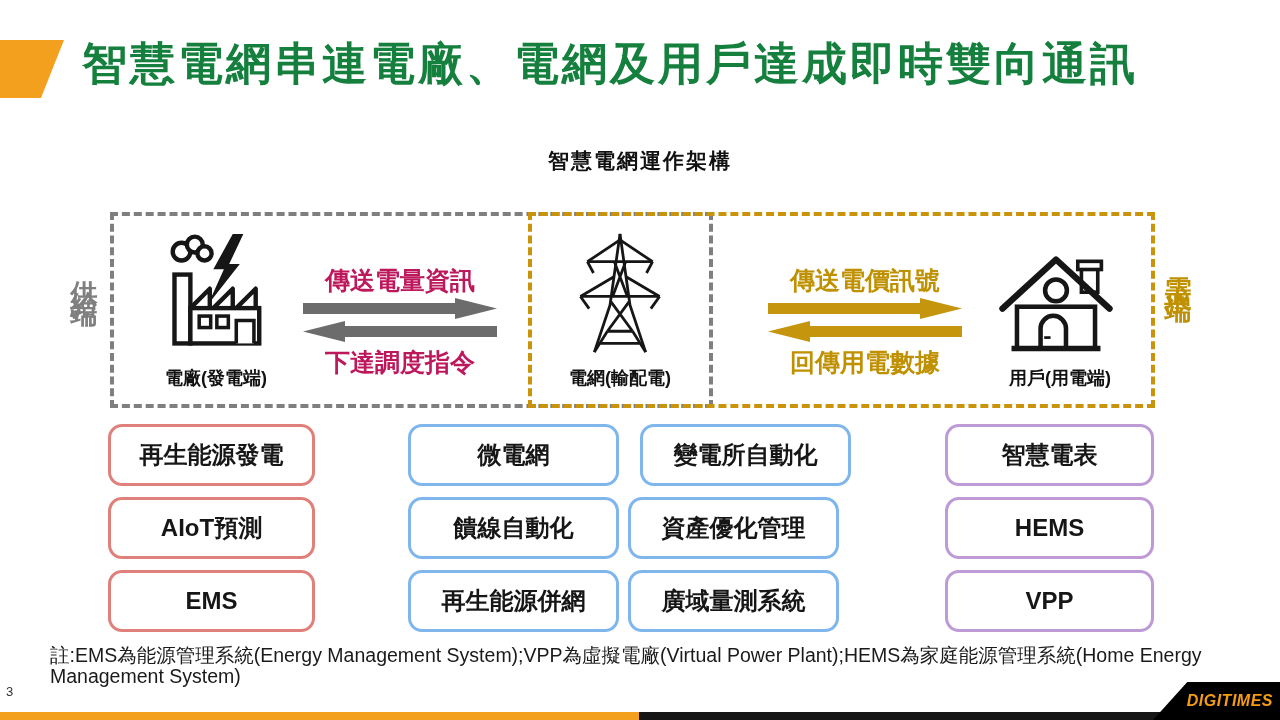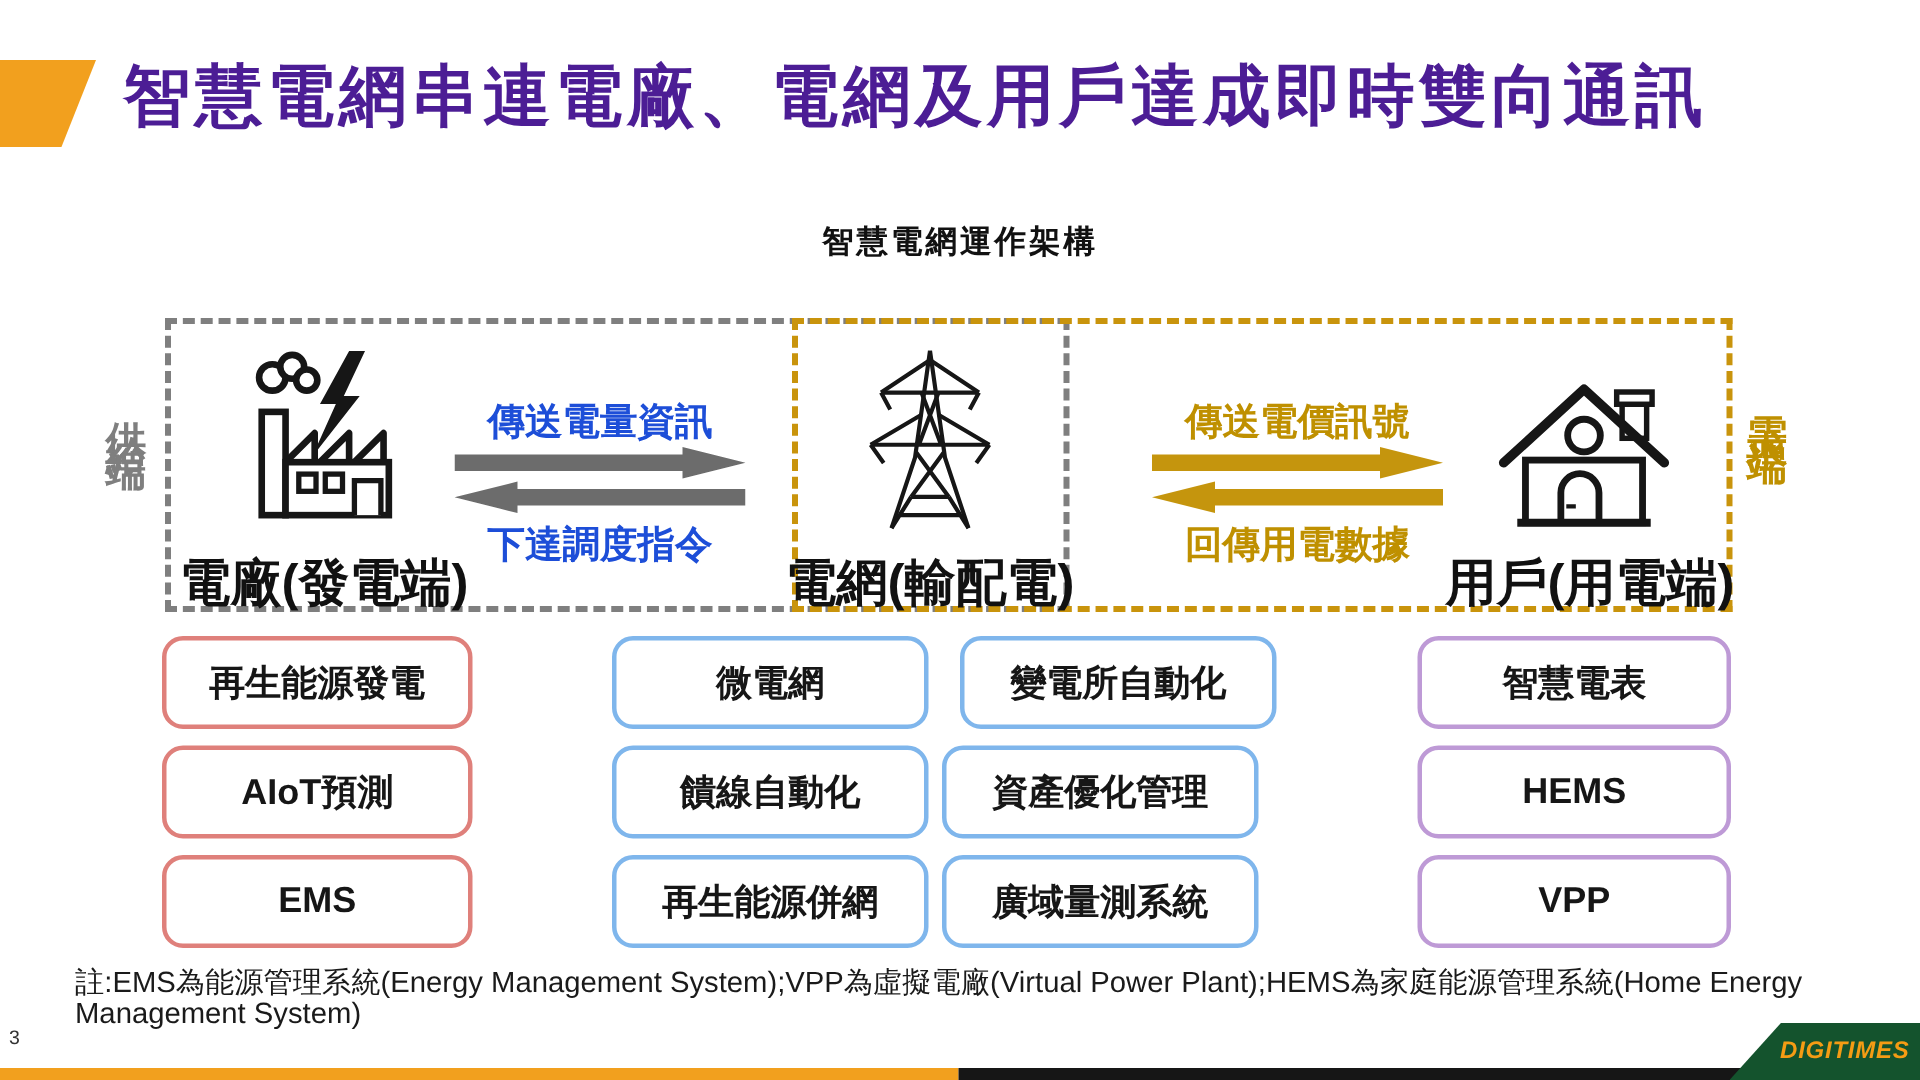--- a/index.html
+++ b/index.html
@@ -3,52 +3,52 @@
 <meta charset="utf-8">
 <style>
   html,body{margin:0;padding:0;background:#fff;}
   .slide{position:relative;width:1280px;height:720px;background:#ffffff;overflow:hidden;
          font-family:"Liberation Sans","DejaVu Sans",sans-serif;color:#1e1e1e;}
   .abs{position:absolute;}
 
   
   .accent{left:0;top:40px;width:64px;height:58px;background:#F2A01E;
           clip-path:polygon(0 0,100% 0,64% 100%,0 100%);}
-  .page-title{left:82px;top:34px;font-size:45px;font-weight:bold;color:#4c1d95;
+  .page-title{left:82px;top:34px;font-size:45px;font-weight:bold;color:#15803d;
               letter-spacing:3px;white-space:nowrap;}
   .diagram-title{left:0;top:147px;width:1280px;text-align:center;font-size:21px;
                  font-weight:bold;color:#111;letter-spacing:2px;}
 
   
   .dash-box{box-sizing:border-box;border:4px dashed #7F7F7F;background:transparent;}
   .supply-box{left:110px;top:212px;width:603px;height:196px;}
   .demand-box{left:528px;top:212px;width:627px;height:196px;border-color:#C9940C;}
 
   .side-label{writing-mode:vertical-rl;text-orientation:upright;font-weight:bold;
               font-size:27px;letter-spacing:9px;}
   .supply-label{left:66px;top:260px;color:#7F7F7F;}
   .demand-label{left:1160px;top:256px;color:#BF9000;}
 
-  .node-label{font-size:34px;font-weight:bold;color:#111;text-align:center;}
+  .node-label{font-size:18px;font-weight:bold;color:#111;text-align:center;}
 
   .flow-label{width:194px;text-align:center;font-size:25px;font-weight:bold;white-space:nowrap;}
-  .gray-lab{color:#1d4ed8;}
+  .gray-lab{color:#be185d;}
   .gold-lab{color:#BF9000;}
 
   
   .cap-box{box-sizing:border-box;height:62px;border:3px solid #0f766e;border-radius:14px;
            background:#fff;display:flex;align-items:center;justify-content:center;
            font-size:24px;font-weight:bold;color:#161616;}
 
   
   .notes{left:50px;top:645px;width:1200px;font-size:19.5px;line-height:21px;color:#1a1a1a;}
   .page-num{left:6px;top:684px;font-size:13px;color:#333;}
   .bar-orange{left:0;top:712px;width:639px;height:8px;background:#F2A01E;}
   .bar-black{left:639px;top:712px;width:641px;height:8px;background:#161616;}
-  .logo{left:1153px;top:682px;width:127px;height:38px;background:#14532d;
+  .logo{left:1153px;top:682px;width:127px;height:38px;background:#000000;
         clip-path:polygon(27% 0,100% 0,100% 100%,0 100%);
         display:flex;align-items:center;justify-content:flex-end;}
   .logo span{color:#F59C14;font-size:16px;font-weight:bold;letter-spacing:0.5px;
              padding-right:7px;font-style:italic;}
 
   svg{display:block;}
 </style>
 </head>
 <body>
 

